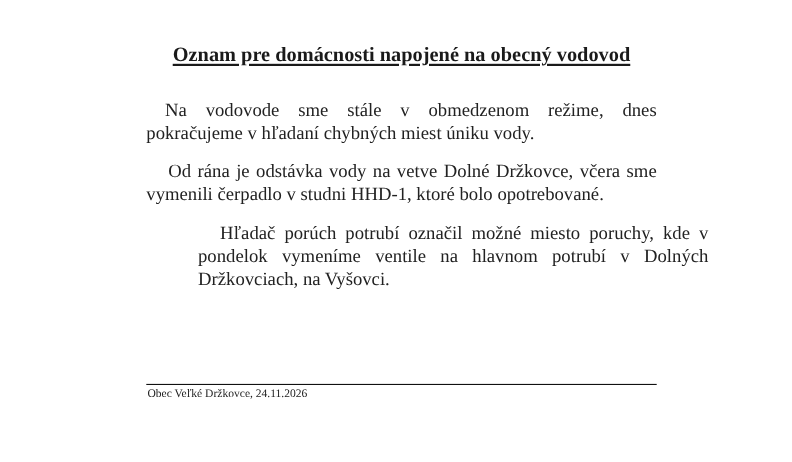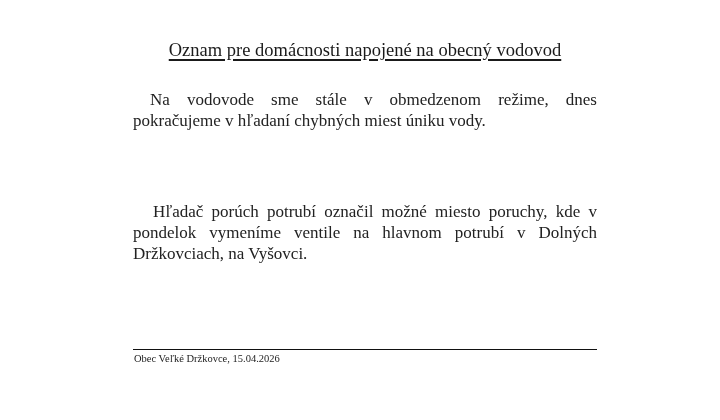--- a/index.html
+++ b/index.html
@@ -21,41 +21,41 @@
       top: 0;
       width: 464px;
       height: 420px;
     }
     .title {
       position: absolute;
       left: 0;
       top: 40px;
       width: 464px;
       text-align: center;
-      font-weight: normal;
+      font-weight: bold;
       font-size: 18.5px;
       text-decoration: underline;
       text-decoration-thickness: 1.5px;
       text-underline-offset: 3px;
       color: #1a1a1a;
       letter-spacing: 0;
     }
     .para {
       position: absolute;
       left: 0;
       width: 464px;
       font-size: 17px;
       line-height: 21px;
       text-align: justify;
       text-indent: 20px;
       color: #222;
     }
     .p1 { top: 89px; text-indent: 17px; }
     .p2 { top: 145px; }
-    .p3 { top: 201px; }
+    .p3 { top: 201px; margin-left: 47px; }
     .p4 { top: 275px; }
     .p5 { top: 329px; }
     .rule {
       position: absolute;
       left: 0;
       top: 349px;
       width: 464px;
       height: 0;
       border-top: 1.6px solid #111;
     }
@@ -67,17 +67,18 @@
       color: #222;
     }
   </style>
 </head>
 <body>
 
 <div class="page">
   <div class="title">Oznam pre domácnosti napojené na obecný vodovod</div>
 
   <div class="para p1">Na vodovode sme stále v obmedzenom režime,   dnes  pokračujeme v hľadaní chybných miest úniku vody.</div>
+  <div class="para p2">Od rána  je odstávka vody na vetve Dolné Držkovce, včera sme vymenili čerpadlo v studni HHD-1, ktoré bolo opotrebované.</div>
   <div class="para p3">Hľadač porúch potrubí označil možné miesto poruchy, kde v pondelok vymeníme ventile na hlavnom potrubí v Dolných Držkovciach, na Vyšovci.</div>
 
   <div class="rule"></div>
-  <div class="footer">Obec Veľké Držkovce, 15.04.2026</div>
+  <div class="footer">Obec Veľké Držkovce, 24.11.2026</div>
 </div>
 
 </body></html>

